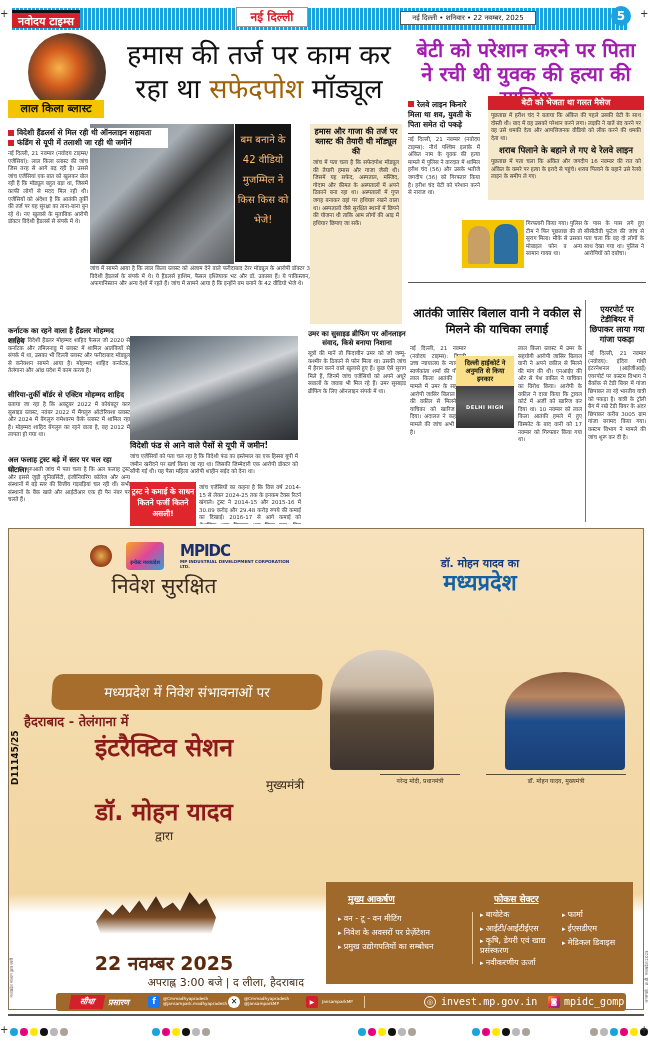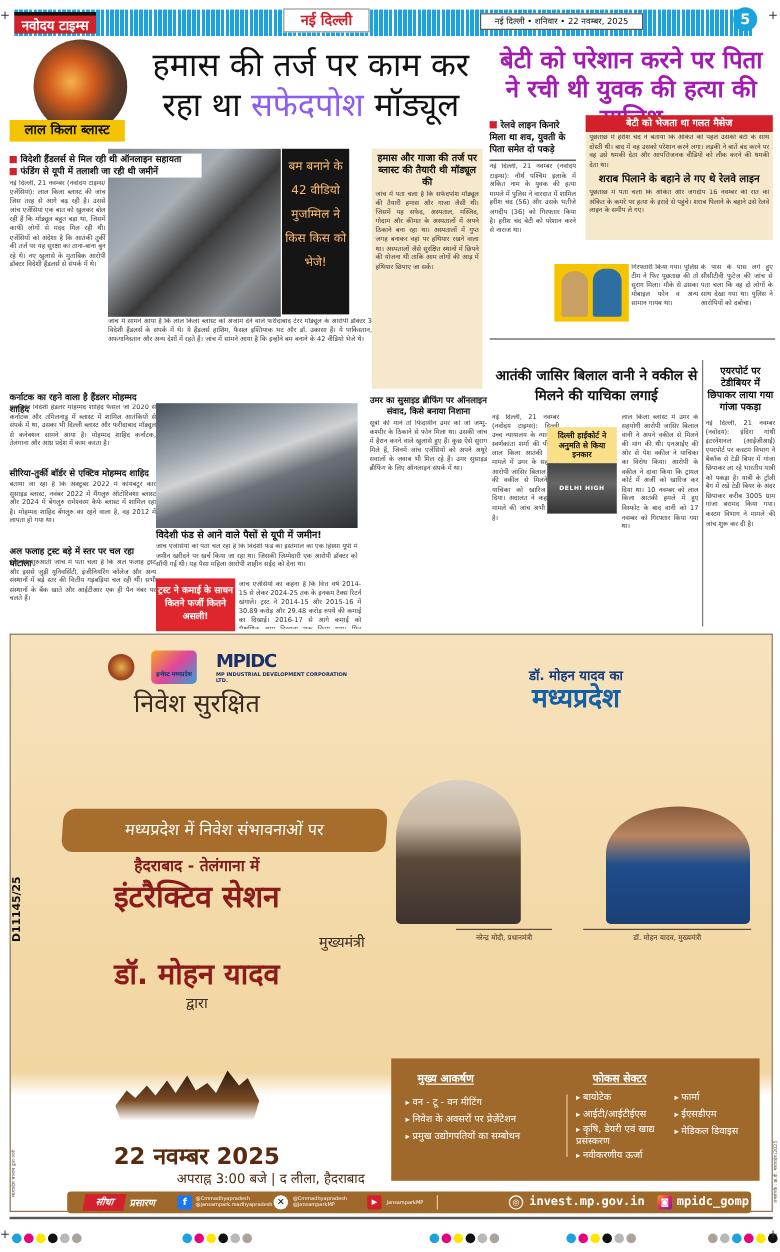--- a/index.html
+++ b/index.html
@@ -10,21 +10,21 @@
 .mast{left:12px;top:8px;width:616px;height:22px;background:repeating-linear-gradient(90deg,#1aa3dc 0 3px,#fff 3px 4px)}
 .brand{left:12px;top:10px;width:68px;height:18px;background:#d4202b;color:#fff;font-weight:bold;font-size:11px;line-height:18px;text-align:center;border-top:3px solid #111}
 .city{left:236px;top:7px;width:72px;height:20px;background:#fff;border:1px solid #999;color:#d4202b;font-weight:bold;font-size:12px;text-align:center;line-height:18px}
 .date{left:400px;top:11px;width:136px;height:14px;background:#fff;border:1px solid #555;font-size:7px;line-height:12px;text-align:center;color:#111}
 .pgnum{left:611px;top:6px;width:20px;height:20px;border-radius:50%;background:#1aa3dc;color:#fff;font-size:12px;font-weight:bold;text-align:center;line-height:20px}
 .cropmark{font-size:10px;color:#333}
 
 .circle-photo{left:28px;top:33px;width:78px;height:78px;border-radius:50%;background:radial-gradient(circle at 40% 45%,#f6b24a 0,#d25a1c 30%,#5a3a2a 60%,#2b2b2b 100%)}
 .kicker{left:8px;top:100px;width:96px;height:18px;background:#f5c400;font-size:11px;font-weight:bold;line-height:18px;text-align:center;color:#111}
 .h1{left:114px;top:38px;width:290px;font-size:27px;font-weight:normal;line-height:34px;text-align:center;color:#111}
-.h1 .hl{color:#8b5cf6}
+.h1 .hl{color:#a16207}
 .bullets{left:8px;top:128px;width:160px;font-size:7.5px;font-weight:bold;line-height:10px;background:#fff;z-index:2}
 .bullets div:before{content:"";display:inline-block;width:6px;height:6px;background:#d4202b;margin-right:3px;vertical-align:middle}
 .bodytxt{font-size:5.5px;line-height:7.6px;color:#333;text-align:justify;overflow:hidden}
 .col1{left:8px;top:150px;width:80px;height:168px}
 .photo1{left:90px;top:124px;width:144px;height:140px;background:linear-gradient(135deg,#7e8790 0,#a7afb5 35%,#3a3a3a 55%,#8a8f93 80%,#5a5d60 100%)}
 .blackbox{left:235px;top:124px;width:56px;height:138px;background:#151515;color:#fdba74;font-size:10px;line-height:20px;text-align:center;padding-top:6px}
 .caption1{left:90px;top:265px;width:220px;height:58px}
 .sidebox{left:310px;top:124px;width:92px;height:200px;background:#f6e8cb}
 .sidebox h3{font-size:8px;line-height:10px;text-align:center;padding:3px 2px 2px;color:#111}
 .sidebox .bodytxt{padding:0 3px;height:160px}
@@ -61,21 +61,21 @@
 .c4{left:588px;top:350px;width:58px;height:172px}
 
 .ad{left:8px;top:528px;width:636px;height:482px;background:linear-gradient(180deg,#f7e2bd 0,#f3d9a7 50%,#f2d6a2 76%,#fff 80%,#fff 100%);border:1px solid #8a7252}
 .ad-logos{left:88px;top:540px;width:200px;height:30px}
 .emblem{position:absolute;left:2px;top:5px;width:22px;height:22px;border-radius:50%;background:radial-gradient(circle,#e6b04b 0,#a2471f 60%,#6d3b12 100%)}
 .inv{position:absolute;left:38px;top:2px;width:38px;height:28px;background:linear-gradient(135deg,#f6a623,#e0469a,#33a0d4);border-radius:4px;font-size:5px;color:#003a7a;font-weight:bold;text-align:center;line-height:40px}
 .mpidc{position:absolute;left:92px;top:2px;font-size:15px;font-weight:bold;color:#1b2f6b;letter-spacing:-1px}
 .mpidc-sub{position:absolute;left:92px;top:19px;width:110px;font-size:4.2px;font-weight:bold;color:#1b2f6b;line-height:5px}
 .tagline{left:24px;top:573px;width:280px;font-size:21px;line-height:27px;text-align:center;color:#3a2a20}
 .pill{left:52px;top:674px;width:270px;height:36px;background:#a76d2c;border-radius:10px;color:#fff;font-size:13.5px;text-align:center;line-height:36px;transform:skewX(-4deg)}
-.sub-hyd{left:24px;top:712px;width:280px;font-size:13px;font-weight:bold;color:#7e1a1a;text-align:center}
+.sub-hyd{left:24px;top:712px;width:280px;font-size:13px;font-weight:bold;color:#7e1a1a;text-align:left}
 .big-session{left:24px;top:730px;width:280px;font-size:25px;font-weight:bold;color:#8b1a1a;text-align:center;line-height:36px}
 .cm-label{left:24px;top:776px;width:280px;font-size:12px;color:#3a2a20;text-align:right}
 .cm-name{left:24px;top:794px;width:280px;font-size:24px;font-weight:bold;color:#8b1a1a;text-align:center}
 .dwara{left:24px;top:827px;width:280px;font-size:12px;color:#3a2a20;text-align:center}
 .skyline{left:96px;top:892px;width:120px;height:42px;background:linear-gradient(180deg,#2e1b0e 0,#7a4b23 60%,rgba(255,255,255,0) 100%);clip-path:polygon(0 70%,8% 40%,14% 55%,22% 30%,28% 50%,36% 20%,42% 45%,50% 10%,56% 40%,64% 25%,70% 45%,78% 0,86% 30%,92% 15%,100% 60%,96% 100%,4% 100%)}
 .date-ad{left:24px;top:950px;width:280px;font-size:19px;font-weight:bold;color:#5a2a0e;text-align:center}
 .time-ad{left:24px;top:974px;width:280px;font-size:11px;color:#4a2a10;text-align:right}
 .title-ad{left:380px;top:555px;width:200px;text-align:center}
 .t1{font-size:11px;font-weight:bold;color:#123c7c}
 .t2{font-size:26px;font-weight:bold;color:#d8601c;line-height:30px}
@@ -87,21 +87,21 @@
 .brownbox{left:326px;top:882px;width:307px;height:102px;background:#a0692c;color:#fff}
 .bb-h{position:absolute;font-size:9px;text-decoration:underline;font-weight:bold}
 .bb-list{position:absolute;font-size:8px;line-height:13px}
 .bb-list div:before{content:"▸ ";font-size:7px}
 .bb-div{position:absolute;left:146px;top:30px;width:1px;height:52px;background:#e8c99a}
 .social{left:56px;top:993px;width:570px;height:18px;background:#a0692c;color:#fff;border-radius:3px}
 .seedha{position:absolute;left:14px;top:2px;width:34px;height:14px;background:#d4202b;color:#fff;font-size:8px;font-weight:bold;font-style:italic;text-align:center;line-height:14px;transform:skewX(-10deg)}
 .prasaran{position:absolute;left:52px;top:3px;font-size:8px;font-weight:bold;font-style:italic}
 .soc-ico{position:absolute;top:3px;width:12px;height:12px;border-radius:2px;font-size:8px;font-weight:bold;text-align:center;line-height:12px}
 .soc-txt{position:absolute;top:3px;font-size:4.2px;line-height:5px}
-.web{position:absolute;left:385px;top:3px;font-size:10px;font-weight:bold;font-family:"DejaVu Sans Mono",monospace}
+.web{position:absolute;left:385px;top:3px;font-size:10px;font-weight:normal;font-family:"DejaVu Sans Mono",monospace}
 .vcode{left:-30px;top:735px;width:90px;font-size:9px;font-weight:bold;transform:rotate(-90deg);color:#111}
 .vsmall{font-size:4px;color:#555;transform:rotate(-90deg)}
 .dots{top:1028px;display:flex;gap:2px}
 .dots span{width:8px;height:8px;border-radius:50%}
 .rule-bottom{left:8px;top:1014px;width:636px;height:2px;background:#555}
 </style>
 </head>
 <body>
 
 <div class="abs cropmark" style="left:0;top:8px">+</div>

